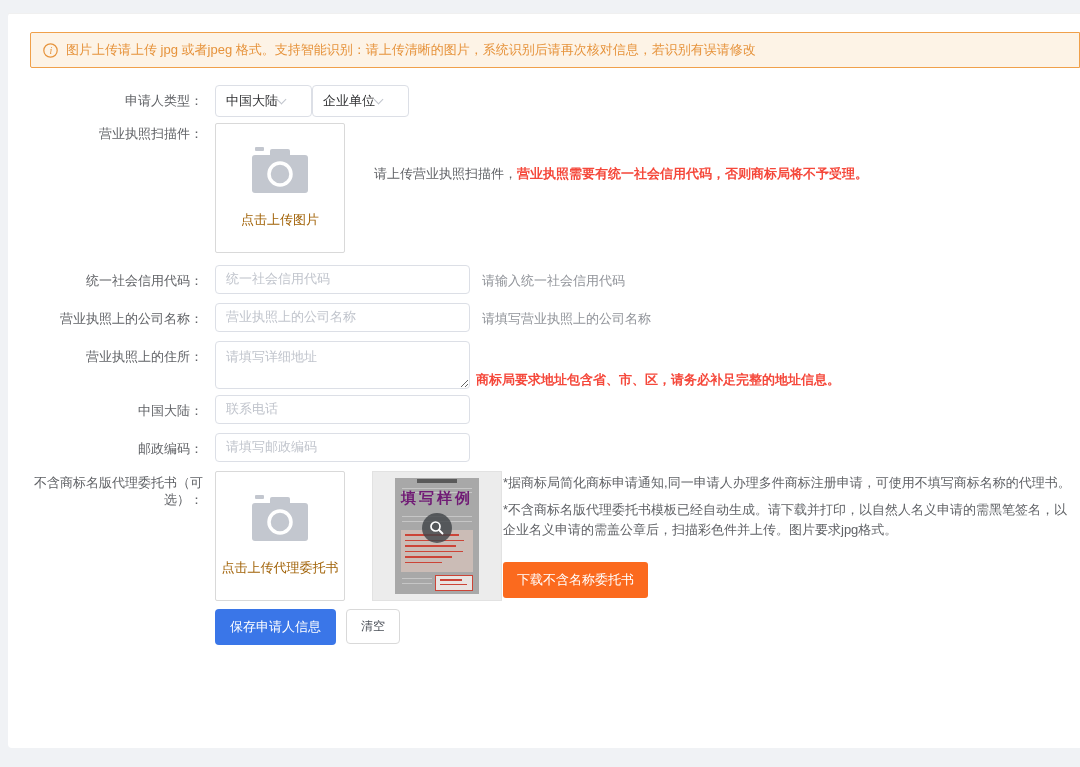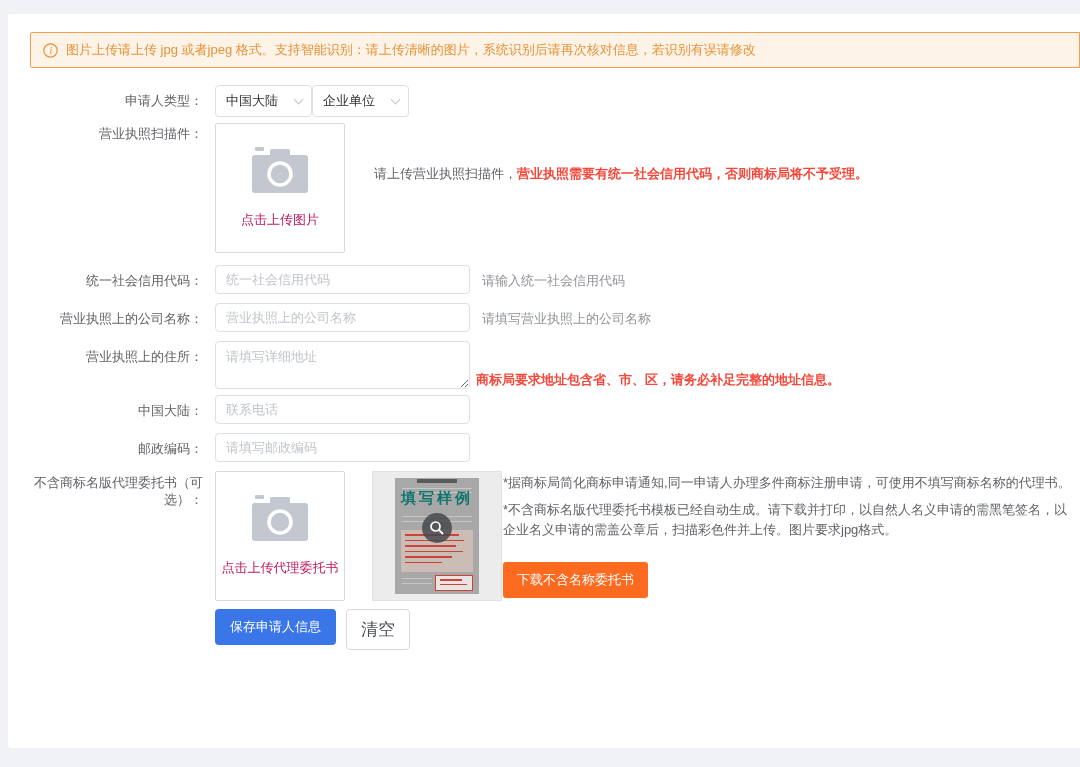--- a/index.html
+++ b/index.html
@@ -33,60 +33,60 @@
   .row-upload { margin-bottom:12px;font-family:Liberation Mono, monospace; }
   .label {
     width:185px; min-width:185px; text-align:right; padding-right:12px;
     color:#606266; line-height:32px;
   }
   .label-top { line-height:17px; padding-top:3px; }
   
   .select {
     width:97px; height:32px; background:#fff;
     border:1px solid #dcdfe6; border-radius:4px;
-    display:flex; align-items:center; justify-content:space-between;
+    display:flex; align-items:center; 
     padding:0 9px 0 10px; color:#303133; cursor:pointer;
   }
   .select + .select { margin-left:0; }
   .chev {
     width:7px; height:7px; margin-top:-4px;
     border-right:1.5px solid #c0c4cc; border-bottom:1.5px solid #c0c4cc;
     transform:rotate(45deg);
   }
   
   .input {
     width:255px; height:29px; border:1px solid #dcdfe6; border-radius:4px;
     padding:12px 10px; font-size:13px; color:#303133; outline:none;
-    font-family:Liberation Serif, serif; background:#fff;
+    font-family:Liberation Mono, monospace; background:#fff;
   }
   .input::placeholder, .textarea::placeholder { color:#c0c4cc; }
   .textarea {
     width:255px; height:48px; border:1px solid #dcdfe6; border-radius:4px;
     padding:6px 10px; font-size:13px; color:#303133; outline:none;
     font-family:inherit; resize:both; background:#fff;
   }
   .hint { color:#909399; line-height:32px; margin-left:12px; }
   .hint-red { color:#f5483b; font-weight:700; }
   .license-note { margin-left:29px; padding-top:42px; line-height:19px; max-width:620px; color:#606266;text-align:right; }
   .address-note { align-self:flex-end; margin-left:6px; line-height:15px; margin-bottom:2px; }
   
   .upload {
     width:130px; height:130px; background:#fff;
     border:1px solid #d9d9d9; border-radius:2px; cursor:pointer;
     display:flex; flex-direction:column; align-items:center; justify-content:center;
   }
-  .upload-text { margin-top:18px; color:#be185d; }
+  .upload-text { margin-top:18px; color:#a16207; }
   
   .sample { position:relative; width:130px; height:130px; margin-left:27px;
     background:#ececec; border:1px solid #e2e2e2; overflow:hidden; cursor:pointer; }
   .doc { position:absolute; left:22px; top:6px; width:84px; height:116px; background:#a8a8a8; }
   .doc-titlebar { position:absolute; top:7px; left:22px; width:40px; height:4px; background:#5a5a5a; }
   .gline { position:absolute; left:7px; width:70px; height:1px; background:#c6c6c6; }
   .watermark { position:absolute; top:17px; width:100%; text-align:center;
-    font-size:15px; font-weight:700; color:#0f766e; letter-spacing:3px; white-space:nowrap; }
+    font-size:15px; font-weight:700; color:#701a75; letter-spacing:3px; white-space:nowrap; }
   .panel { position:absolute; left:6px; top:52px; width:72px; height:42px; background:#cbbcb6; padding:4px 4px 0 4px; }
   .rline { height:1.5px; background:#cc4437; margin-bottom:4px; }
   .stamp { position:absolute; right:4px; bottom:9px; width:38px; height:16px;
     border:1px solid #cc4437; background:#e9e4e2; padding:3px 4px 0 4px; }
   .sline { height:1.5px; background:#cc4437; margin-bottom:3px; }
   .loupe { position:absolute; left:50%; top:44%; transform:translate(-50%,-50%);
     width:30px; height:30px; border-radius:50%; background:rgba(66,69,73,.82);
     display:flex; align-items:center; justify-content:center; }
   
   .poa-notes { margin-left:1px; padding-top:2px; width:575px; color:#606266; line-height:20px; }
@@ -97,21 +97,21 @@
     padding:9px 14px; border-radius:3px;
   }
   
   .actions { margin-top:8px; }
   .btn-save {
     background:#3a76e8; color:#fff; border:none; cursor:pointer;
     font-size:13px; font-family:inherit; padding:9px 15px; border-radius:4px;
   }
   .btn-clear {
     background:#fff; color:#4a4f57; border:1px solid #d9d9d9; cursor:pointer;
-    font-size:17px; font-family:inherit; padding:8px 14px; border-radius:4px; margin-left:10px;
+    font-size:12px; font-family:inherit; padding:8px 14px; border-radius:4px; margin-left:10px;
   }
 </style>
 </head>
 <body>
 
 <div class="card">
 
   <div class="title-divider"></div>
 
   <div class="banner">

